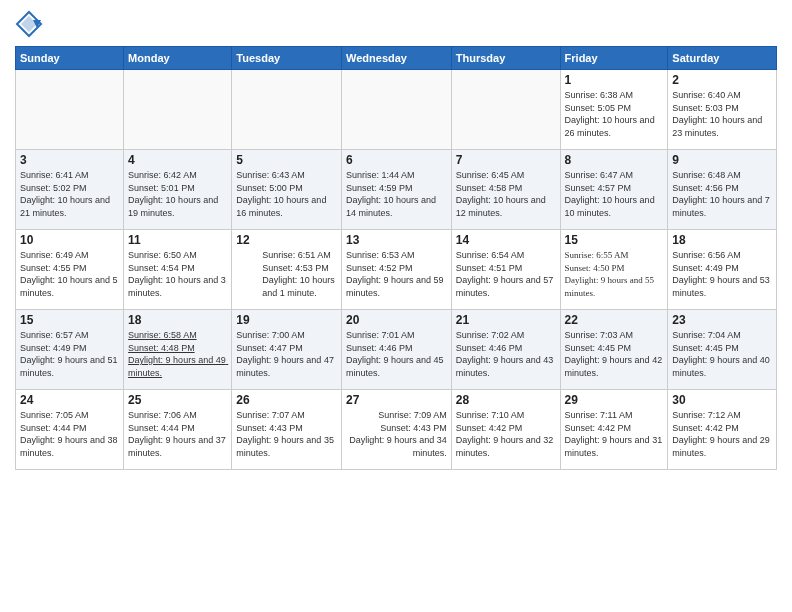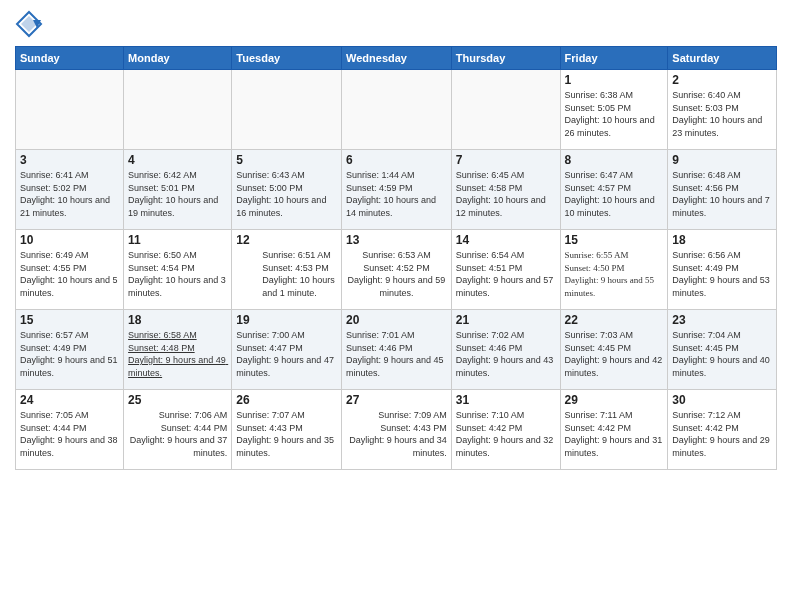--- a/index.html
+++ b/index.html
@@ -202,21 +202,21 @@
 Daylight: 10 hours and 3 minutes.</div>
           </td>
           <td>
             <span class="day-number">12</span>
             <div class="day-info" style="white-space: pre-wrap; margin-left: 26px;">Sunrise: 6:51 AM
 Sunset: 4:53 PM
 Daylight: 10 hours and 1 minute.</div>
           </td>
           <td>
             <span class="day-number">13</span>
-            <div class="day-info" style="white-space: pre-wrap; text-align: center;">Sunrise: 6:53 AM
+            <div class="day-info" style="white-space: pre-wrap;">Sunrise: 6:53 AM
 Sunset: 4:52 PM
 Daylight: 9 hours and 59 minutes.</div>
           </td>
           <td>
             <span class="day-number">14</span>
             <div class="day-info" style="white-space: pre-wrap;">Sunrise: 6:54 AM
 Sunset: 4:51 PM
 Daylight: 9 hours and 57 minutes.</div>
           </td>
           <td>
@@ -278,38 +278,38 @@
         </tr>
         <tr>
           <td>
             <span class="day-number">24</span>
             <div class="day-info" style="white-space: pre-wrap;">Sunrise: 7:05 AM
 Sunset: 4:44 PM
 Daylight: 9 hours and 38 minutes.</div>
           </td>
           <td>
             <span class="day-number">25</span>
-            <div class="day-info" style="white-space: pre-wrap; text-align: right;">Sunrise: 7:06 AM
+            <div class="day-info" style="white-space: pre-wrap;">Sunrise: 7:06 AM
 Sunset: 4:44 PM
 Daylight: 9 hours and 37 minutes.</div>
           </td>
           <td>
             <span class="day-number">26</span>
             <div class="day-info" style="white-space: pre-wrap;">Sunrise: 7:07 AM
 Sunset: 4:43 PM
 Daylight: 9 hours and 35 minutes.</div>
           </td>
           <td>
             <span class="day-number">27</span>
             <div class="day-info" style="white-space: pre-wrap; text-align: right;">Sunrise: 7:09 AM
 Sunset: 4:43 PM
 Daylight: 9 hours and 34 minutes.</div>
           </td>
           <td>
-            <span class="day-number">31</span>
+            <span class="day-number">28</span>
             <div class="day-info" style="white-space: pre-wrap;">Sunrise: 7:10 AM
 Sunset: 4:42 PM
 Daylight: 9 hours and 32 minutes.</div>
           </td>
           <td>
             <span class="day-number">29</span>
             <div class="day-info" style="white-space: pre-wrap;">Sunrise: 7:11 AM
 Sunset: 4:42 PM
 Daylight: 9 hours and 31 minutes.</div>
           </td>

